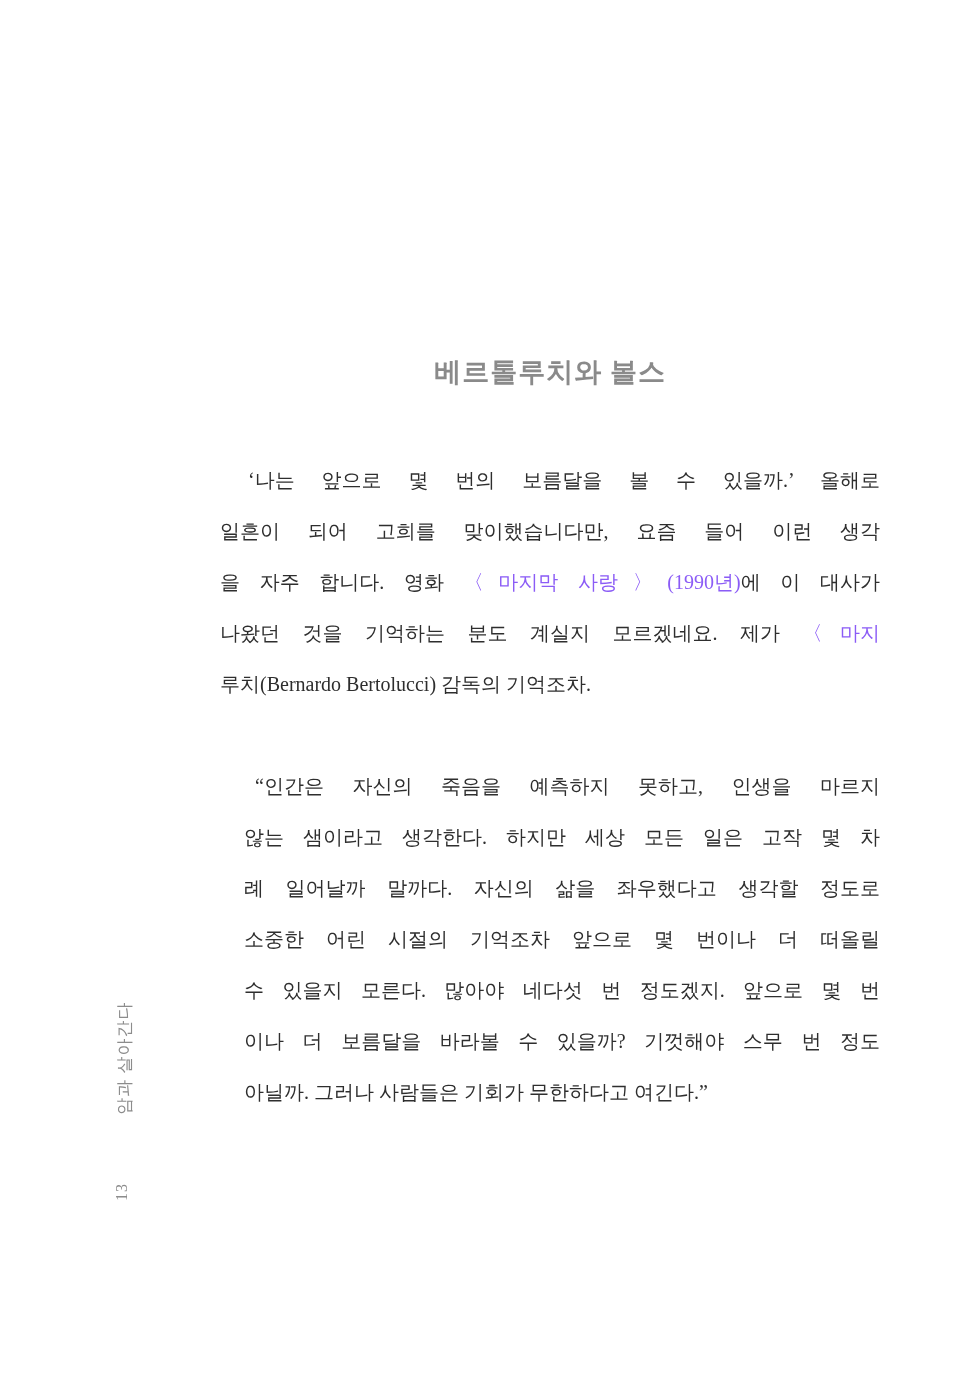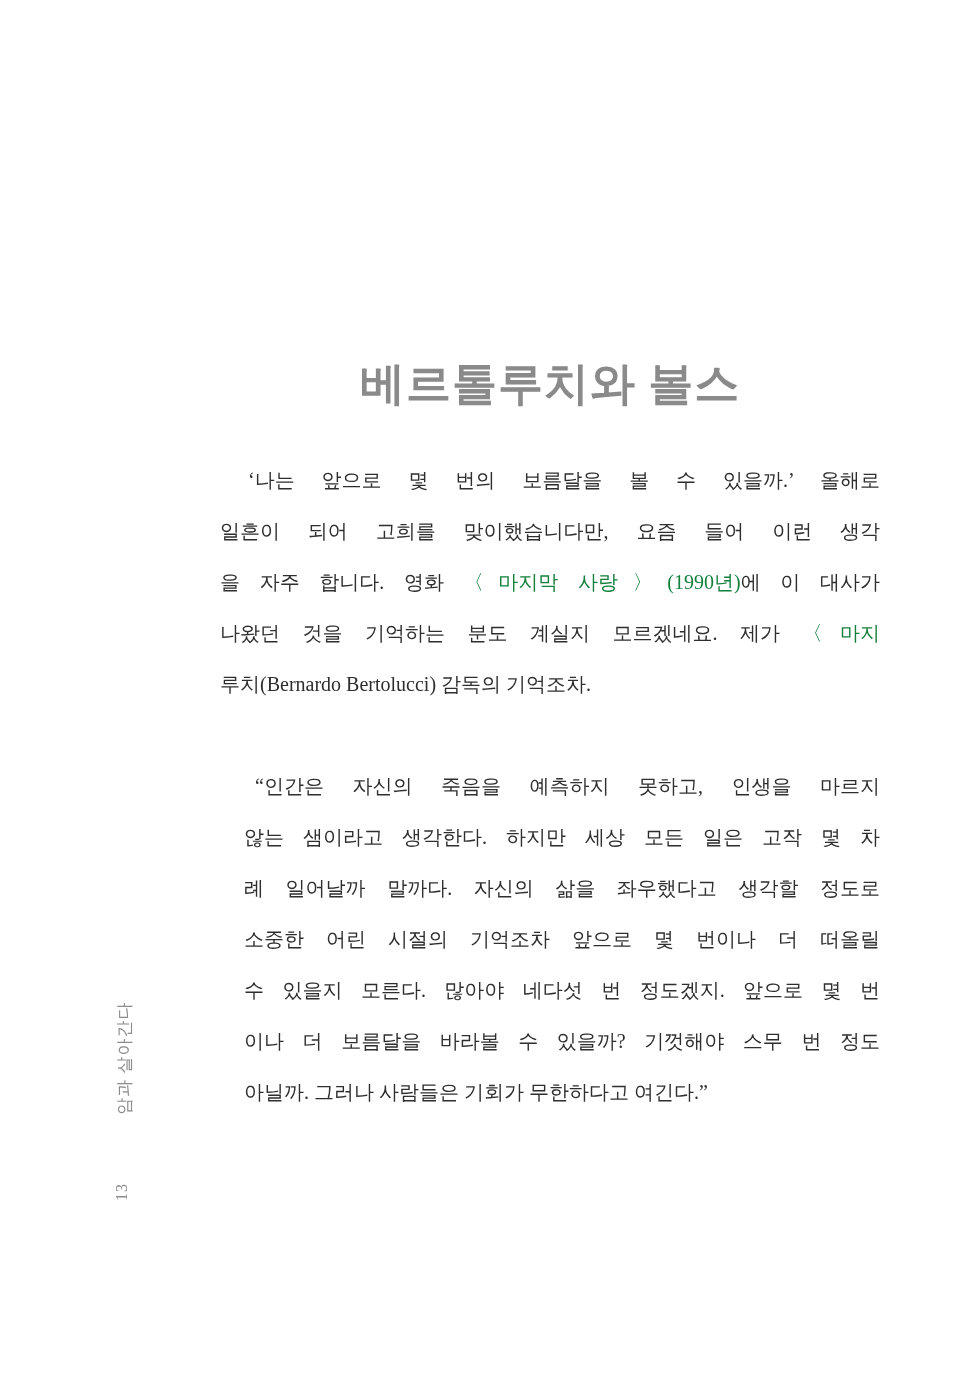--- a/index.html
+++ b/index.html
@@ -11,42 +11,42 @@
     overflow: hidden;
   }
   .page {
     position: absolute; inset: 0;
     background: #ffffff;
   }
   .chapter-title {
     position: absolute;
     top: 354px; left: 220px; width: 660px;
     text-align: center;
-    font-size: 45px;
+    font-size: 27px;
     font-weight: 600;
     letter-spacing: 1px;
     color: #8a8a8a;
   }
   .text-column {
     position: absolute;
     top: 455px; left: 220px; width: 660px;
     font-size: 20px;
     color: #2e2e2e;
   }
   .bline {
     height: 51px;
     line-height: 51px;
     white-space: nowrap;
     text-align: justify;
     text-align-last: justify;
   }
   .endp { text-align-last: left; }
   .ind  { padding-left: 28px; }
   .qind { padding-left: 11px; }
-  .muted { color: #15803d; }
+  .muted { color: #8b5cf6; }
   .spacer { height: 51px; }
   .quote-block { margin-left: 24px; }
   .rot-wrap {
     position: absolute;
     display: flex; align-items: center; justify-content: center;
     transform: rotate(-90deg);
     color: #8c8c8c;
     letter-spacing: 1px;
   }
   .running-head {

